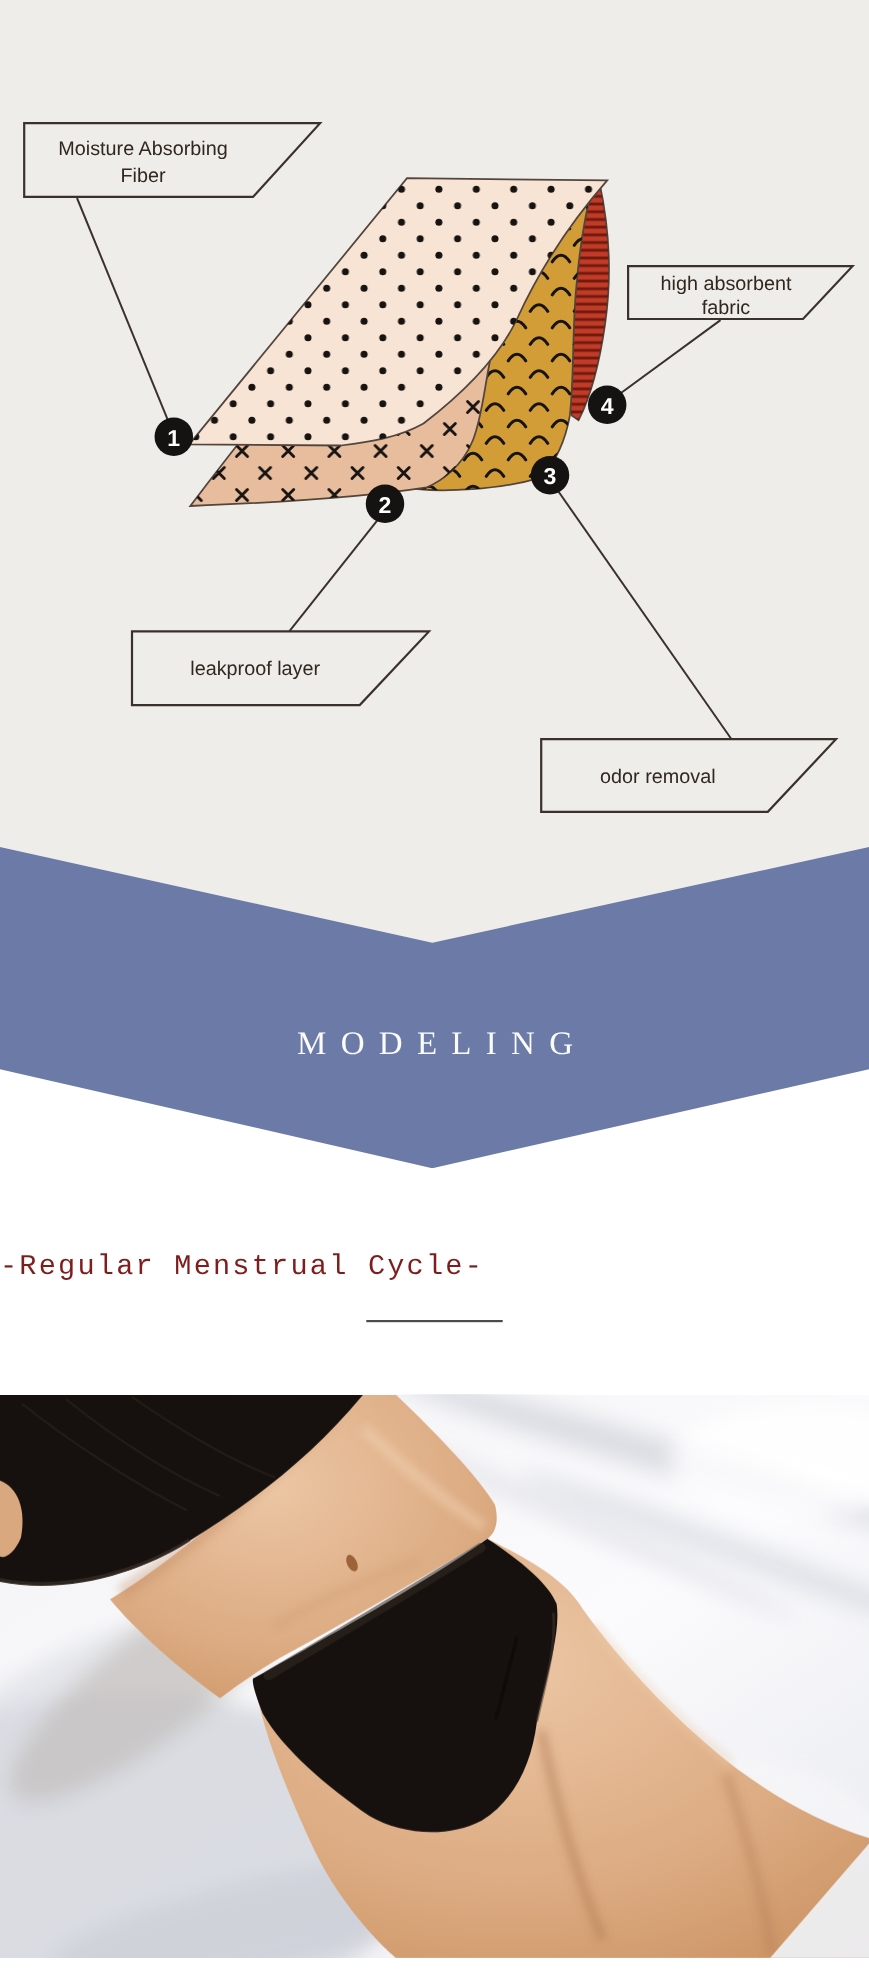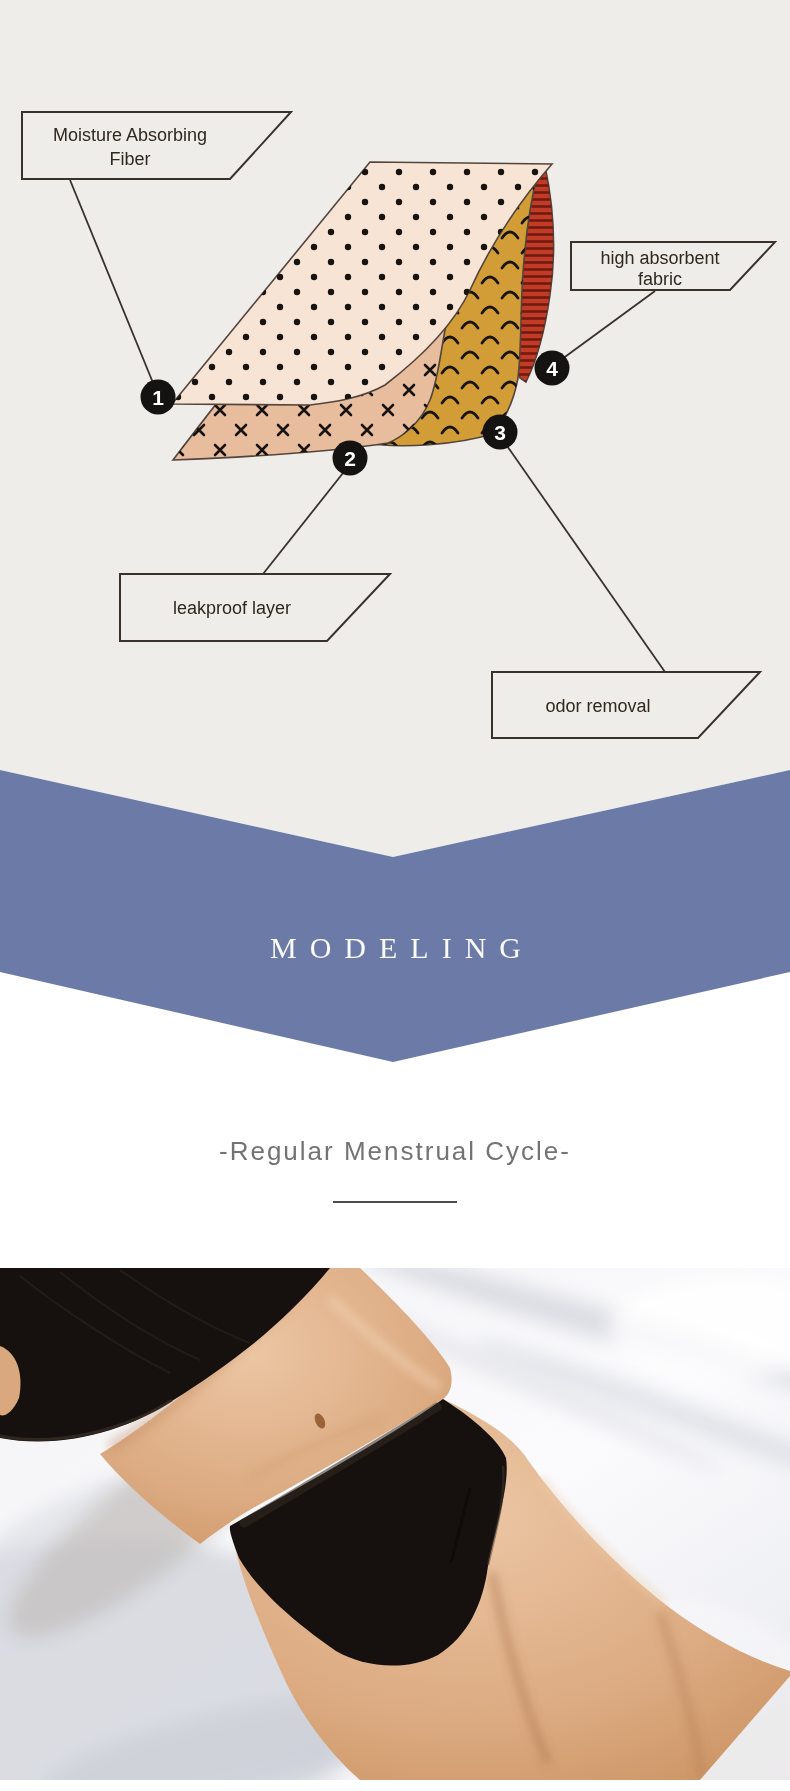--- a/index.html
+++ b/index.html
@@ -3,22 +3,22 @@
 <meta charset="utf-8">
 <style>
   html,body{margin:0;padding:0;background:#ffffff;}
   body{font-family:"Liberation Sans", sans-serif;}
   .page{position:relative;width:790px;height:1791px;margin:0;overflow:hidden;background:#ffffff;}
   .sec-top{position:relative;width:708px;height:1062px;background:#eeede9;}
   .sec-top svg{display:block;}
   .banner-svg{position:absolute;left:0;top:770px;}
   .diagram-svg{position:absolute;left:0;top:0;}
   .sec-mid{position:relative;width:790px;height:206px;background:#ffffff;}
-  .subtitle{padding-top:74px;text-align:center;font-family:Liberation Sans, sans-serif;
-            font-size:26px;letter-spacing:2px;color:#737373;}
+  .subtitle{padding-top:74px;font-family:Liberation Mono, monospace;
+            font-size:26px;letter-spacing:2px;color:#7f1d1d;}
   .divider{width:124px;height:2px;background:#4c4c4c;margin:34px auto 0 auto;}
   .sec-photo{position:relative;width:790px;height:512px;}
   .sec-photo svg{display:block;}
   .bottom-strip{width:790px;height:11px;background:#ffffff;}
   text{font-family:"Liberation Sans", sans-serif;}
   .callout-text{font-size:18px;fill:#31271f;}
   .marker-num{font-size:21px;font-weight:bold;fill:#ffffff;}
   .banner-title{font-family:"Liberation Serif", serif;font-size:30px;letter-spacing:13px;fill:#fbfbfb;}
 </style>
 </head>

